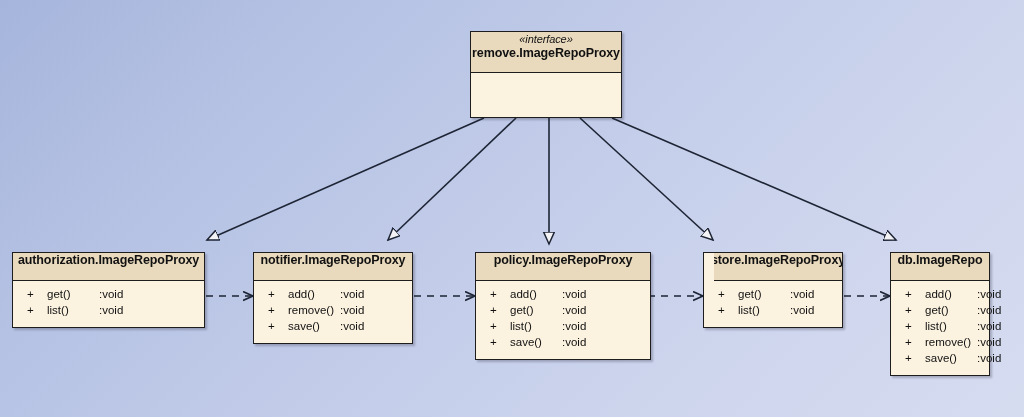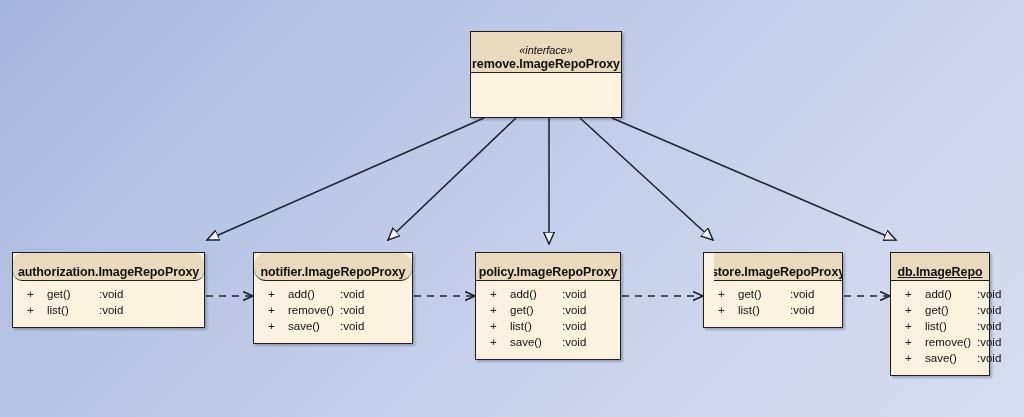--- a/index.html
+++ b/index.html
@@ -41,21 +41,21 @@
     font-weight: bold;
     font-size: 12.5px;
     color: #111;
     letter-spacing: -0.1px;
     white-space: nowrap;
     overflow: hidden;
     padding: 0 12px;
     display: flex;
     flex-direction: column;
     align-items: center;
-    justify-content: flex-end;
+    justify-content: flex-start;
   }
   .stereotype {
     font-style: italic;
     font-weight: normal;
     font-size: 11px;
     color: #111;
     line-height: 14px;
   }
   .clsname {
     line-height: 15px;
@@ -80,29 +80,29 @@
     display: inline-block;
     min-width: 52px;
   }
   .mtype {
     display: inline-block;
   }
   #b-interface { left: 470px; top: 31px; width: 152px; height: 87px; }
   #b-interface .umlhead { height: 41px; }
   #b-interface .umlbody { height: 44px; }
   #b-authorization { left: 12px; top: 252px; width: 193px; height: 76px; }
-  #b-authorization .umlhead { height: 28px; border-radius: 9px; }
+  #b-authorization .umlhead { height: 28px; }
   #b-notifier { left: 253px; top: 252px; width: 160px; height: 92px; }
-  #b-notifier .umlhead { height: 28px; border-radius: 12px; }
-  #b-policy { left: 475px; top: 252px; width: 146px; height: 108px; }
+  #b-notifier .umlhead { height: 28px; }
+  #b-policy { left: 475px; top: 252px; width: 176px; height: 108px; }
   #b-policy .umlhead { height: 28px; }
   #b-store { left: 703px; top: 252px; width: 140px; height: 76px; }
   #b-store .umlhead { height: 28px; margin-left: 10px; }
   #b-db { left: 890px; top: 252px; width: 100px; height: 124px; }
-  #b-db .umlhead { height: 28px; text-decoration: underline; }
+  #b-db .umlhead { height: 28px; }
 </style>
 </head>
 <body>
 
 <div id="canvas">
 
   <svg id="edges" viewBox="0 0 1024 417">
     <defs>
       <marker id="hollowtri" markerWidth="14" markerHeight="14" refX="12" refY="6" orient="auto" markerUnits="userSpaceOnUse">
         <path d="M 12 6 L 0 0.6 L 0 11.4 Z" fill="#f3f3f5" stroke="#1d2535" stroke-width="1.5" stroke-linejoin="miter"></path>

